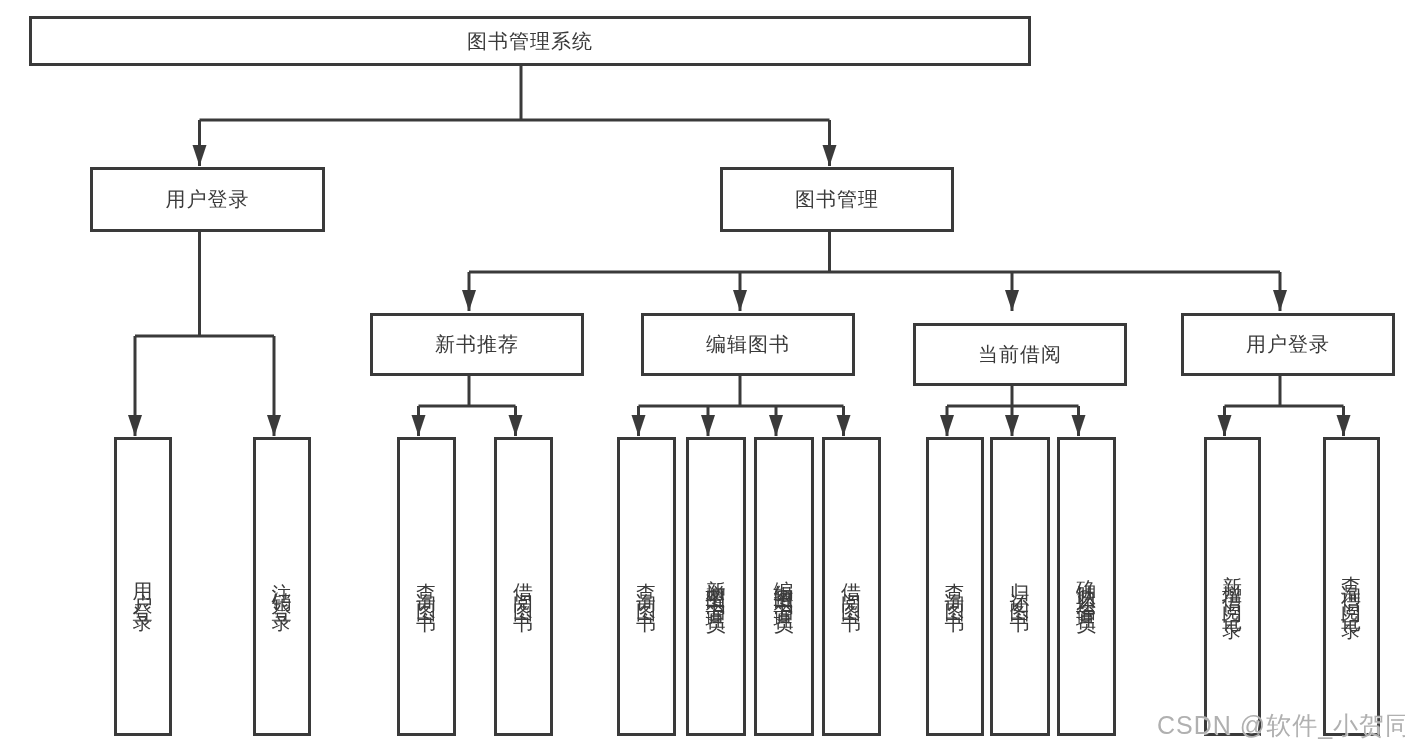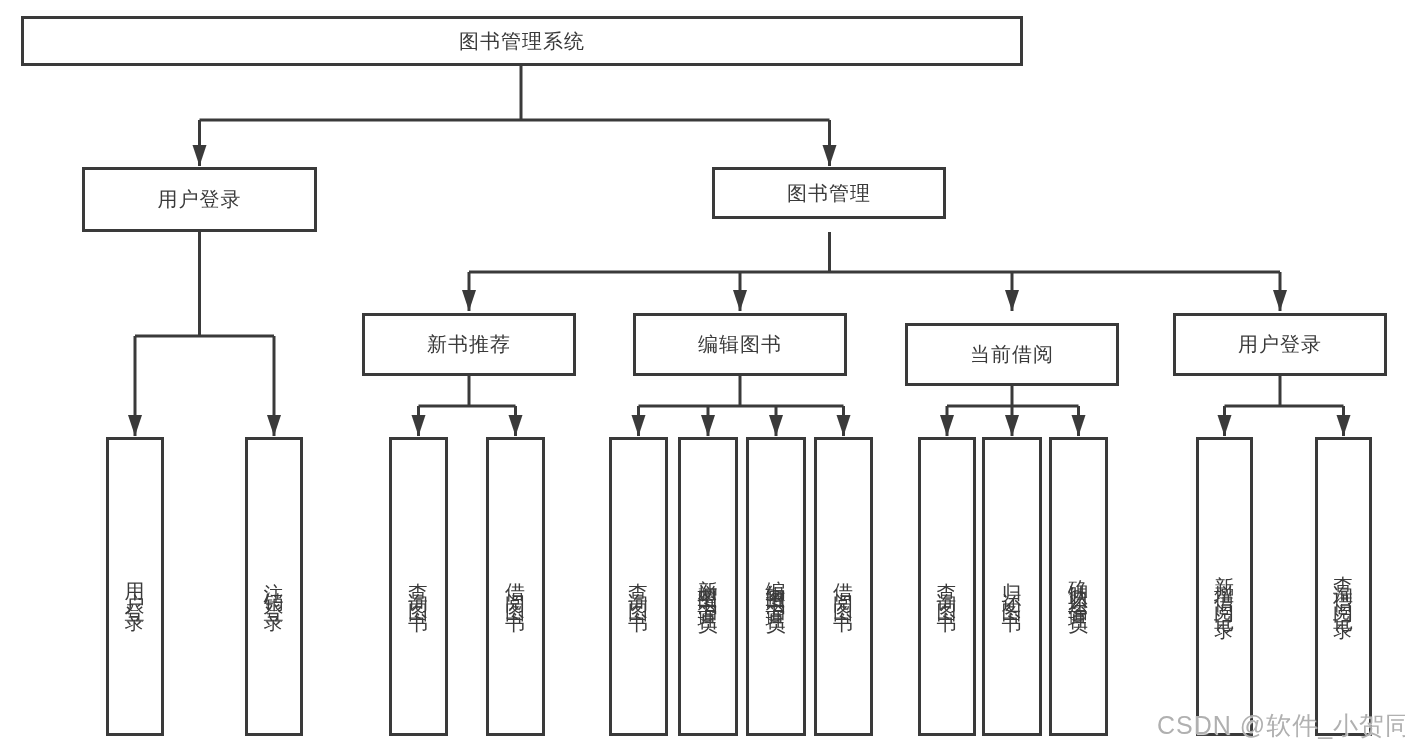--- a/index.html
+++ b/index.html
@@ -11,31 +11,31 @@
     --background:#ffffff;
   }
   html,body{margin:0;padding:0;background:var(--background);}
   body{font-family:"Liberation Sans","DejaVu Sans",sans-serif;}
   .canvas{position:relative;width:1405px;height:747px;background:var(--background);overflow:hidden;}
   .connector-layer{position:absolute;left:0;top:0;width:1405px;height:747px;z-index:1;}
   .connector-layer path.edge{stroke:var(--line);stroke-width:3;fill:none;}
   .arrowhead-shape{fill:var(--line);stroke:none;}
   .node{position:absolute;box-sizing:border-box;background:var(--box-fill);
         border:3px solid var(--box-border);display:flex;align-items:center;justify-content:center;
-        color:var(--text);z-index:2;}
+        color:var(--text);z-index:2;margin-left:8px;}
   .hnode{font-size:20px;letter-spacing:1px;}
   .vnode span{writing-mode:vertical-rl;text-orientation:mixed;font-size:20px;
         letter-spacing:10px;line-height:1;}
   .vnode.len6 span{letter-spacing:9px;}
   .vnode.long span{letter-spacing:5px;}
   
   .n-root{left:21px;top:16px;width:1002px;height:50px;}
   
   .n-user-login{left:82px;top:167px;width:235px;height:65px;}
-  .n-book-mgmt{left:712px;top:167px;width:234px;height:52px;}
+  .n-book-mgmt{left:712px;top:167px;width:234px;height:65px;}
   
   .n-new-book{left:362px;top:313px;width:214px;height:63px;text-align:right;}
   .n-book-borrow{left:633px;top:313px;width:214px;height:63px;}
   .n-current-borrow{left:905px;top:323px;width:214px;height:63px;}
   .n-borrow-records{left:1173px;top:313px;width:214px;height:63px;}
   
   .leaf{top:437px;height:299px;}
   .lf1{left:106px;width:58px;}
   .lf2{left:245px;width:58px;}
   .lf3{left:389px;width:59px;}

